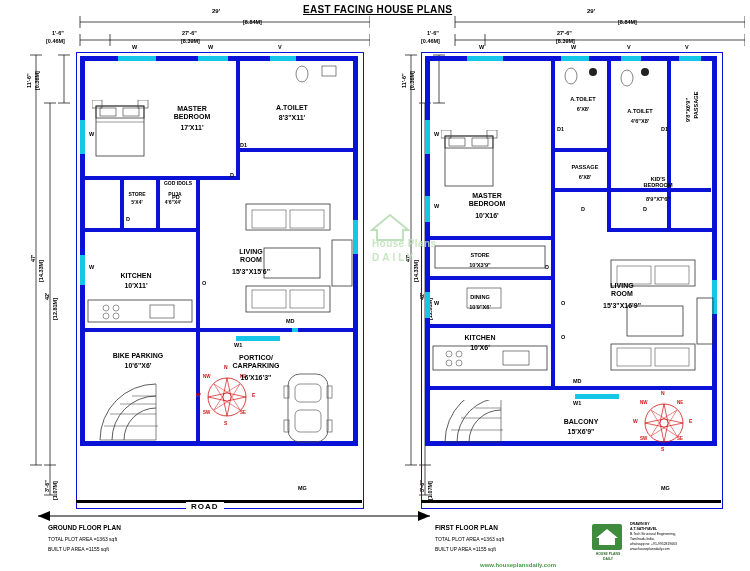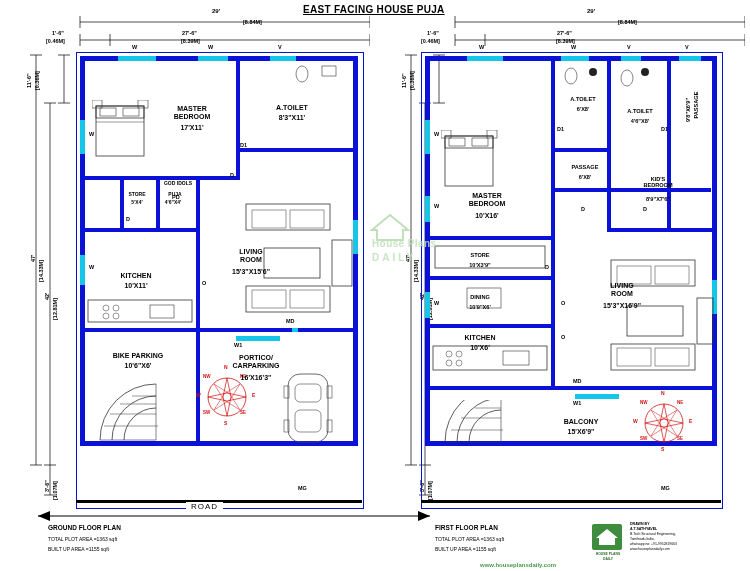--- a/index.html
+++ b/index.html
@@ -19,21 +19,21 @@
   .foot{font-size:6.5px;font-weight:bold;text-align:center;line-height:1.35;}
   .footsmall{font-size:5px;line-height:1.25;}
   .wm{position:absolute;color:#bfe0bb;font-weight:bold;opacity:.85;}
   svg{display:block;}
 </style>
 </head>
 <body>
 
 <div id="sheet">
 
-  <div class="abs title" style="left:303px;top:4px;">EAST FACING HOUSE PUJA</div>
+  <div class="abs title" style="left:303px;top:4px;">EAST FACING HOUSE PLANS</div>
 
   <div class="abs" style="left:0;top:0;width:375px;height:571px;">
 
     <svg class="abs" style="left:40px;top:10px;" width="330" height="48">
       <line x1="40" y1="12" x2="330" y2="12" stroke="#000" stroke-width="0.7"></line>
       <line x1="40" y1="6" x2="40" y2="18" stroke="#000" stroke-width="0.7"></line>
       <line x1="330" y1="6" x2="330" y2="18" stroke="#000" stroke-width="0.7"></line>
       <line x1="40" y1="30" x2="70" y2="30" stroke="#000" stroke-width="0.7"></line>
       <line x1="70" y1="30" x2="330" y2="30" stroke="#000" stroke-width="0.7"></line>
       <line x1="40" y1="24" x2="40" y2="36" stroke="#000" stroke-width="0.7"></line>
@@ -413,21 +413,21 @@
     <div class="abs foot" style="left:60px;top:524px;width:220px;text-align:left;">FIRST FLOOR PLAN</div>
     <div class="abs footsmall" style="left:60px;top:536px;width:220px;">TOTAL PLOT AREA =1363 sqft</div>
     <div class="abs footsmall" style="left:60px;top:546px;width:220px;">BUILT UP AREA =1155 sqft</div>
   </div>
 
   <svg class="abs" style="left:30px;top:508px;" width="420" height="16">
     <line x1="8" y1="8" x2="400" y2="8" stroke="#000" stroke-width="1"></line>
     <path d="M8 8 L20 3 L20 13 Z" fill="#000"></path>
     <path d="M400 8 L388 3 L388 13 Z" fill="#000"></path>
   </svg>
-  <div class="abs" style="left:186px;top:502px;background:#fff;padding:0 5px;font-size:8px;font-weight:normal;letter-spacing:1px;">ROAD</div>
+  <div class="abs" style="left:186px;top:502px;background:#fff;padding:0 5px;font-size:8px;font-weight:bold;letter-spacing:1px;">ROAD</div>
 
   <div class="wm" style="left:372px;top:238px;font-size:10px;letter-spacing:.4px;">House Plans</div>
   <div class="wm" style="left:372px;top:252px;font-size:10px;letter-spacing:3px;">DAILY</div>
   <svg class="abs" style="left:370px;top:212px;" width="40" height="30">
     <path d="M20 3 L38 18 L33 18 L33 28 L7 28 L7 18 L2 18 Z" fill="none" stroke="#bfe0bb" stroke-width="2"></path>
   </svg>
 
   <div class="abs" style="left:590px;top:522px;width:150px;height:40px;">
     <svg class="abs" style="left:0;top:0;" width="34" height="32">
       <rect x="2" y="2" width="30" height="26" rx="2" fill="#3f8c3f"></rect>

